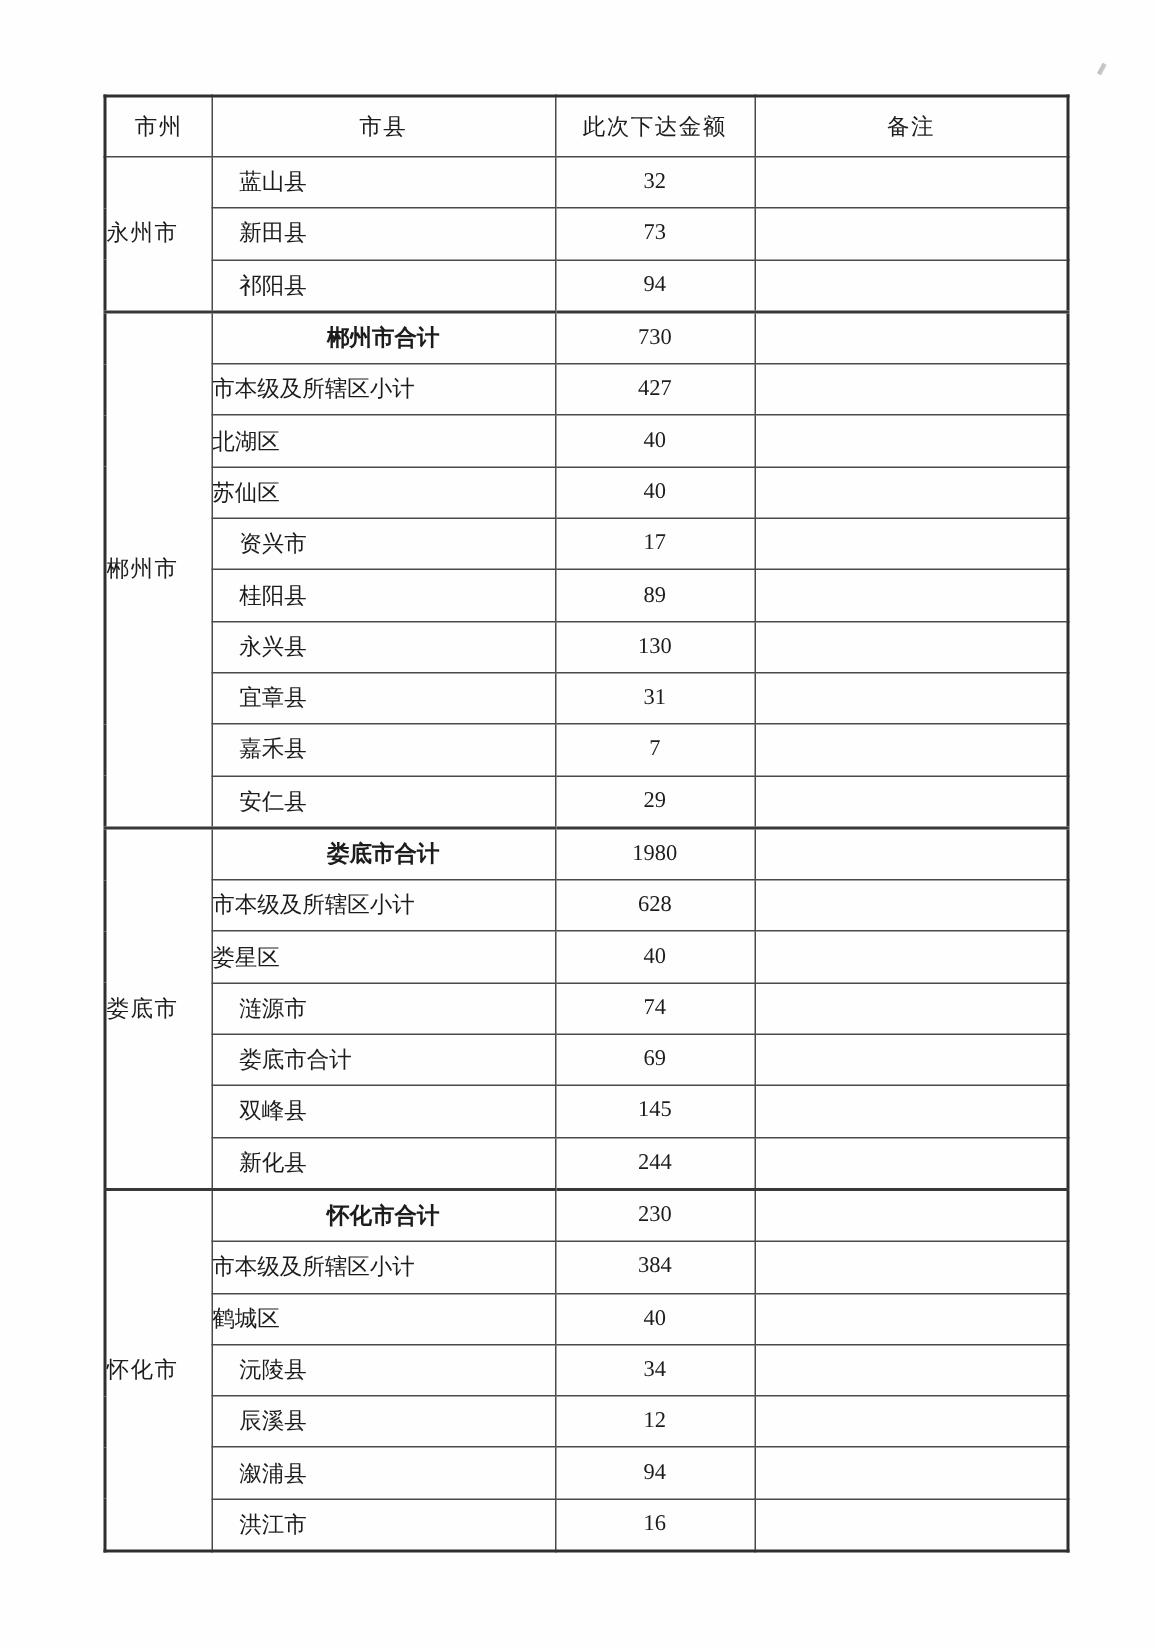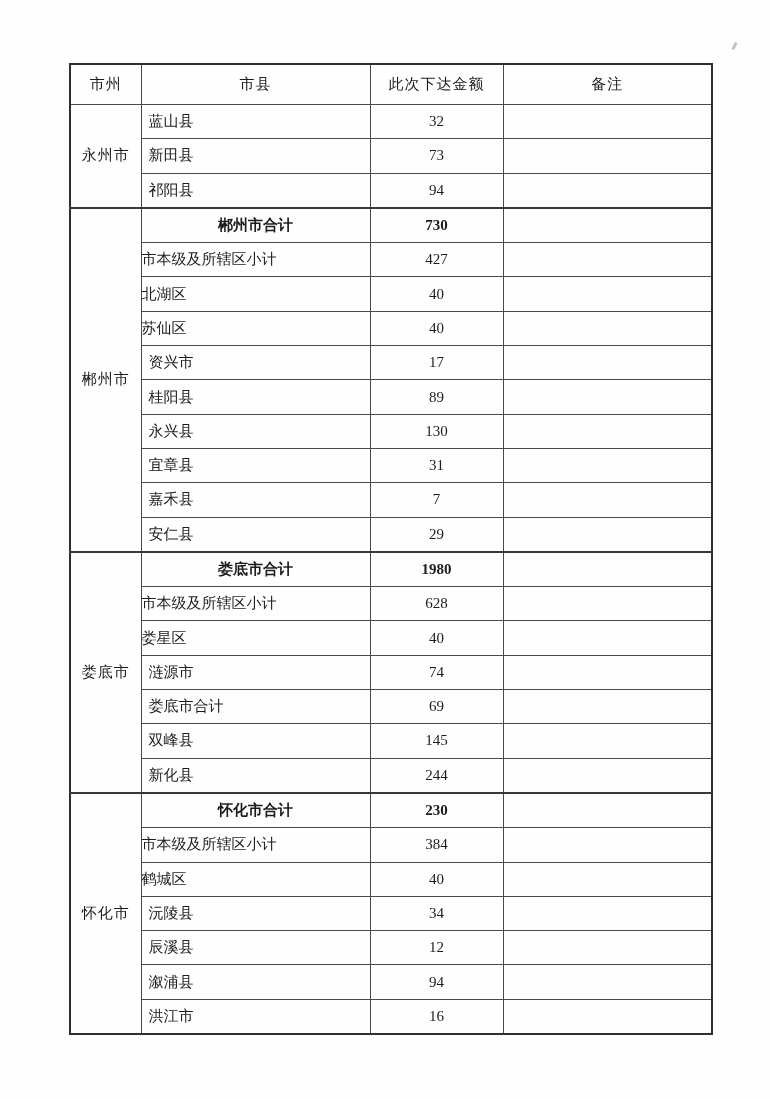--- a/index.html
+++ b/index.html
@@ -54,41 +54,40 @@
     text-align: center;
     letter-spacing: 1px;
   }
   table.alloc td {
     height: 33.3px;
   }
   tr.group-start td {
     border-top: 2px solid #383838;
   }
   td.city-cell {
-    text-align: center;
     letter-spacing: 1px;
   }
   td.name.t-county {
     text-align: left;
-    padding-left: 7px;
+    padding-left: 18px;
   }
   td.name.t-district,
   td.name.t-subtotal {
     text-align: left;
   }
   td.name.t-total {
     text-align: center;
     font-weight: bold;
   }
   td.amount {
     text-align: center;
     margin-left: 28px;
   }
   td.amount.t-total {
-    font-weight: bold;
+    font-weight: normal;
   }
   td.note {
     background: #fefefe;
   }
 </style>
 </head>
 <body>
 
 <div class="page">
 

